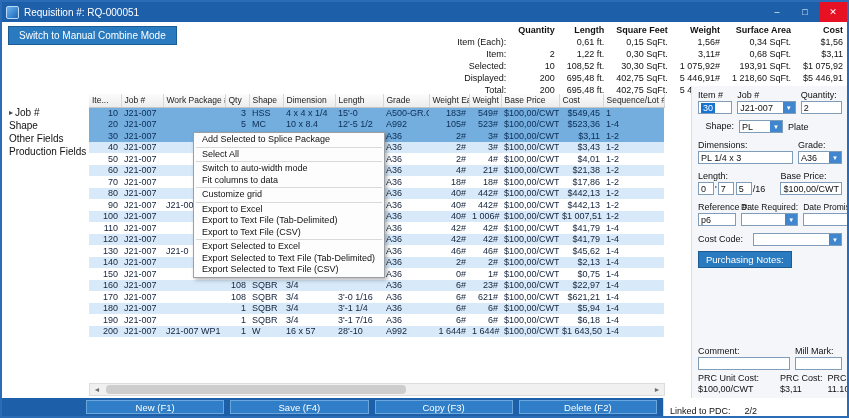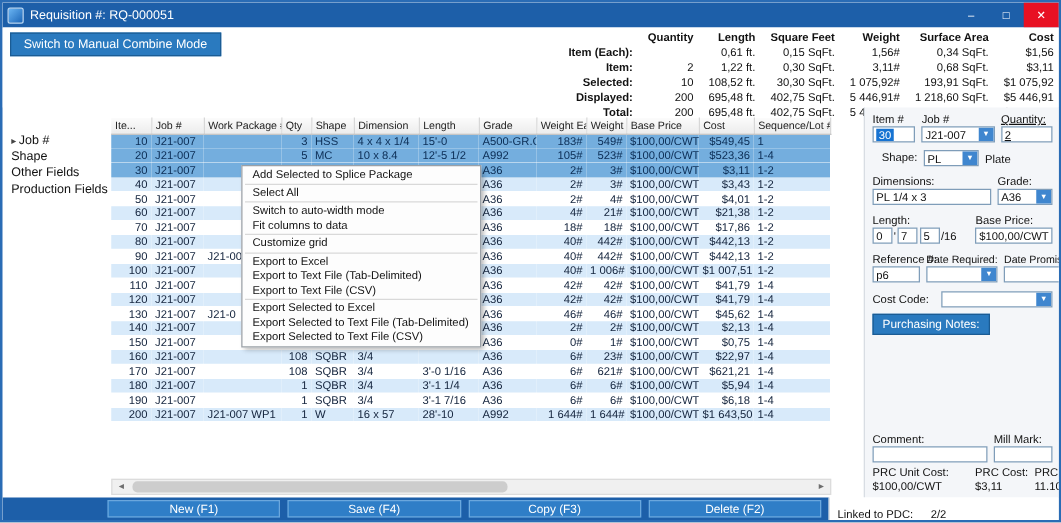--- a/index.html
+++ b/index.html
@@ -21,21 +21,21 @@
   .tb-btn.close{ background:#e81123; }
   
   .header{ position:absolute; top:20px; left:0; right:0; height:64px; background:#fff; }
   .combine-btn{ position:absolute; left:6px; top:4px; background:#2a7abf; color:#fff;
     font-size:10px; padding:3px 10px; border:1px solid #1b5c94; white-space:nowrap; }
   .summary{ position:absolute; right:4px; top:2px; }
   .summary table{ border-collapse:collapse; }
   .summary th, .summary td{ font-size:9px; text-align:right; height:12px;
     padding:0 0 0 12px; white-space:nowrap; color:#111; }
   .summary th{ font-weight:bold; }
-  .summary td.lbl{ font-weight:bold; }
+  .summary td.lbl{ font-weight:normal; }
   
   .groupby{ position:absolute; left:3px; top:104px; width:82px; bottom:24px;
     background:#fff; font-size:10px; color:#111; }
   .gb-item{ padding:1px 2px 1px 4px; white-space:nowrap; display:flex; align-items:center; }
   .gb-caret{ color:#444; font-size:8px; margin-right:2px; }
   
   .gridbox{ position:absolute; left:87px; top:92px; width:576px; height:276px; background:#fff; }
   table.grid{ width:575px; table-layout:fixed; border-collapse:collapse; }
   table.grid th{ background:linear-gradient(#fcfcfc,#ececec); border-right:1px solid #d7d7d7;
     border-bottom:1px solid #c6c6c6; font-weight:normal; font-size:8.5px; color:#222;
@@ -559,21 +559,21 @@
           <span class="sel-text">30</span>
         </div>
       </div>
       <div class="pcol" style="width:68px;">
         <span class="plabel">Job #</span>
         <div class="field combo">
           <span class="val">J21-007</span>
           <span class="arrow">▼</span>
         </div>
       </div>
-      <div class="pcol" style="width:48px;text-decoration:underline;">
+      <div class="pcol" style="width:48px;">
         <span class="plabel">Quantity:</span>
         <div class="field">
           <span>2</span>
         </div>
       </div>
     </div>
 
     <div class="prow inline" style="margin-top:3px;">
       <span class="plabel" style="width:36px;text-align:right;">Shape:</span>
       <div class="field combo" style="width:44px;">

